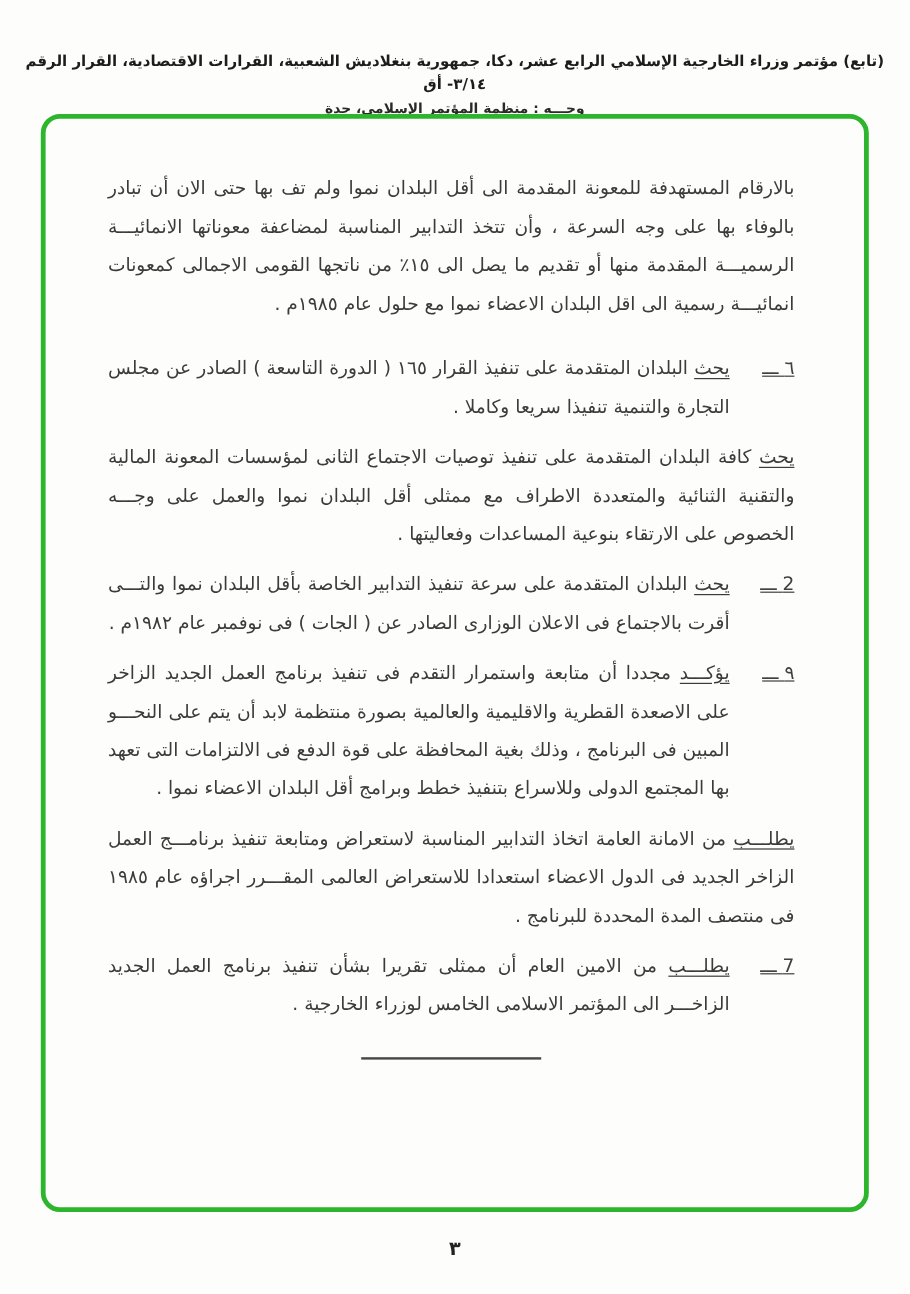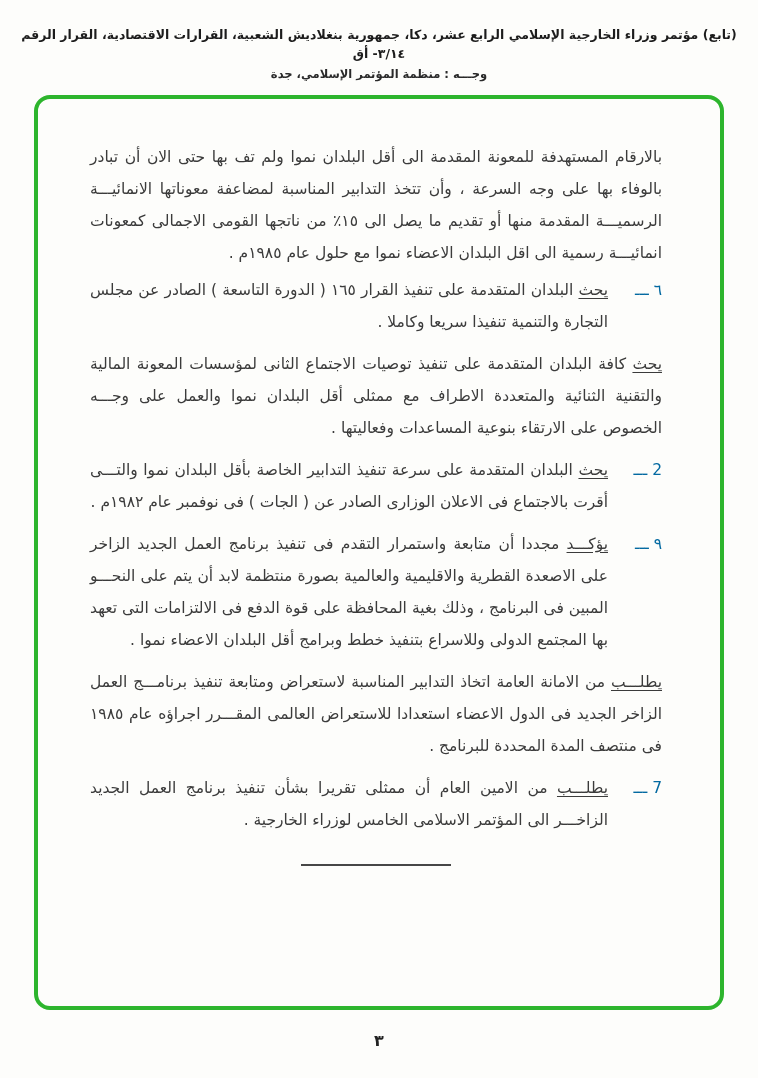--- a/index.html
+++ b/index.html
@@ -19,20 +19,21 @@
   .doc-header {
     padding-top: 26px;
     text-align: center;
     color: #1c1c1c;
   }
   .header-line1 {
     font-size: 12.5px;
     font-weight: bold;
     line-height: 1.5;
     padding: 0 18px;
+    margin-top: 16px;
   }
   .header-line2 {
     font-size: 11.5px;
     font-weight: bold;
     margin-top: 3px;
     color: #2a2a2a;
   }
   .green-box {
     position: absolute;
     top: 95px;
@@ -47,31 +48,32 @@
   }
   .body-text {
     direction: rtl;
     color: #3b3b3b;
     font-size: 15.5px;
     line-height: 32px;
     text-align: justify;
     text-align-last: right;
   }
   .intro {
-    margin-bottom: 5px;
+    margin-bottom: 22px;
   }
   .item {
     display: flex;
     gap: 10px;
     margin-bottom: 10px;
   }
   .item .num {
     flex: 0 0 44px;
     white-space: nowrap;
-    color: #0369a1;
+    color: #404040;
+    text-decoration: underline;
   }
   .item .itext { flex: 1; }
   .item .itext u {
     text-decoration: underline;
     text-underline-offset: 3px;
   }
   .divider {
     width: 150px;
     height: 2px;
     background: #474747;

